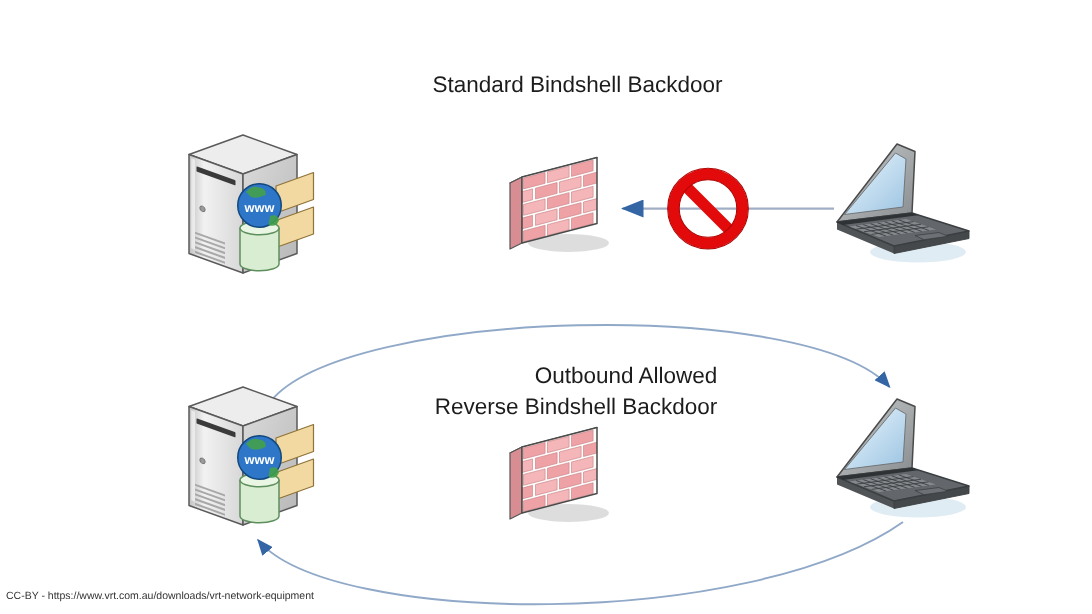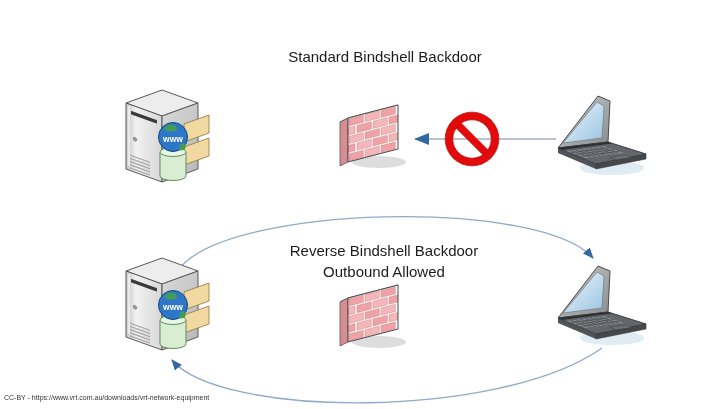--- a/index.html
+++ b/index.html
@@ -4,21 +4,21 @@
 <style>
   html,body { margin:0; padding:0; background:#ffffff; }
   .canvas {
     position:relative; width:728px; height:409px; background:#ffffff;
     font-family:"Liberation Sans", sans-serif; overflow:hidden;
   }
   .abs { position:absolute; }
   svg { display:block; }
   svg text { font-family:"Liberation Sans", sans-serif; }
   .title {
-    position:absolute; transform:translateX(-50%); text-align:center;
+    position:absolute; transform:translateX(-50%); text-align:right;
     font-size:15px; line-height:21px; color:#1c1c1c; white-space:nowrap;
   }
   .footer {
     position:absolute; left:4px; top:394px; font-size:7px; color:#333333;
   }
   .bA { fill:#efa2a6; stroke:#c98184; stroke-width:.4; }
   .bB { fill:#f4b6b8; stroke:#c98184; stroke-width:.4; }
   .kline { stroke:#3c4042; stroke-width:.6; vector-effect:non-scaling-stroke; }
 </style>
 </head>
@@ -159,22 +159,22 @@
       <use href="#sym-firewall"></use>
     </svg>
   <svg class="abs" style="left:444px;top:111px" width="56" height="56" viewBox="0 0 56 56">
       <use href="#sym-nosign"></use>
     </svg>
   <svg class="abs" style="left:552px;top:94px" width="100" height="92" viewBox="0 0 100 92">
       <use href="#sym-laptop"></use>
     </svg>
 
   <div class="title" style="left:384px; top:240px">
+    <div>Outbound Allowed</div>
     <div>Reverse Bindshell Backdoor</div>
-    <div>Outbound Allowed</div>
   </div>
   <svg class="abs" style="left:122px;top:256px" width="90" height="100" viewBox="0 0 90 100">
       <use href="#sym-server"></use>
     </svg>
   <svg class="abs" style="left:332px;top:280px" width="80" height="72" viewBox="0 0 80 72">
       <use href="#sym-firewall"></use>
     </svg>
   <svg class="abs" style="left:552px;top:264px" width="100" height="92" viewBox="0 0 100 92">
       <use href="#sym-laptop"></use>
     </svg>

